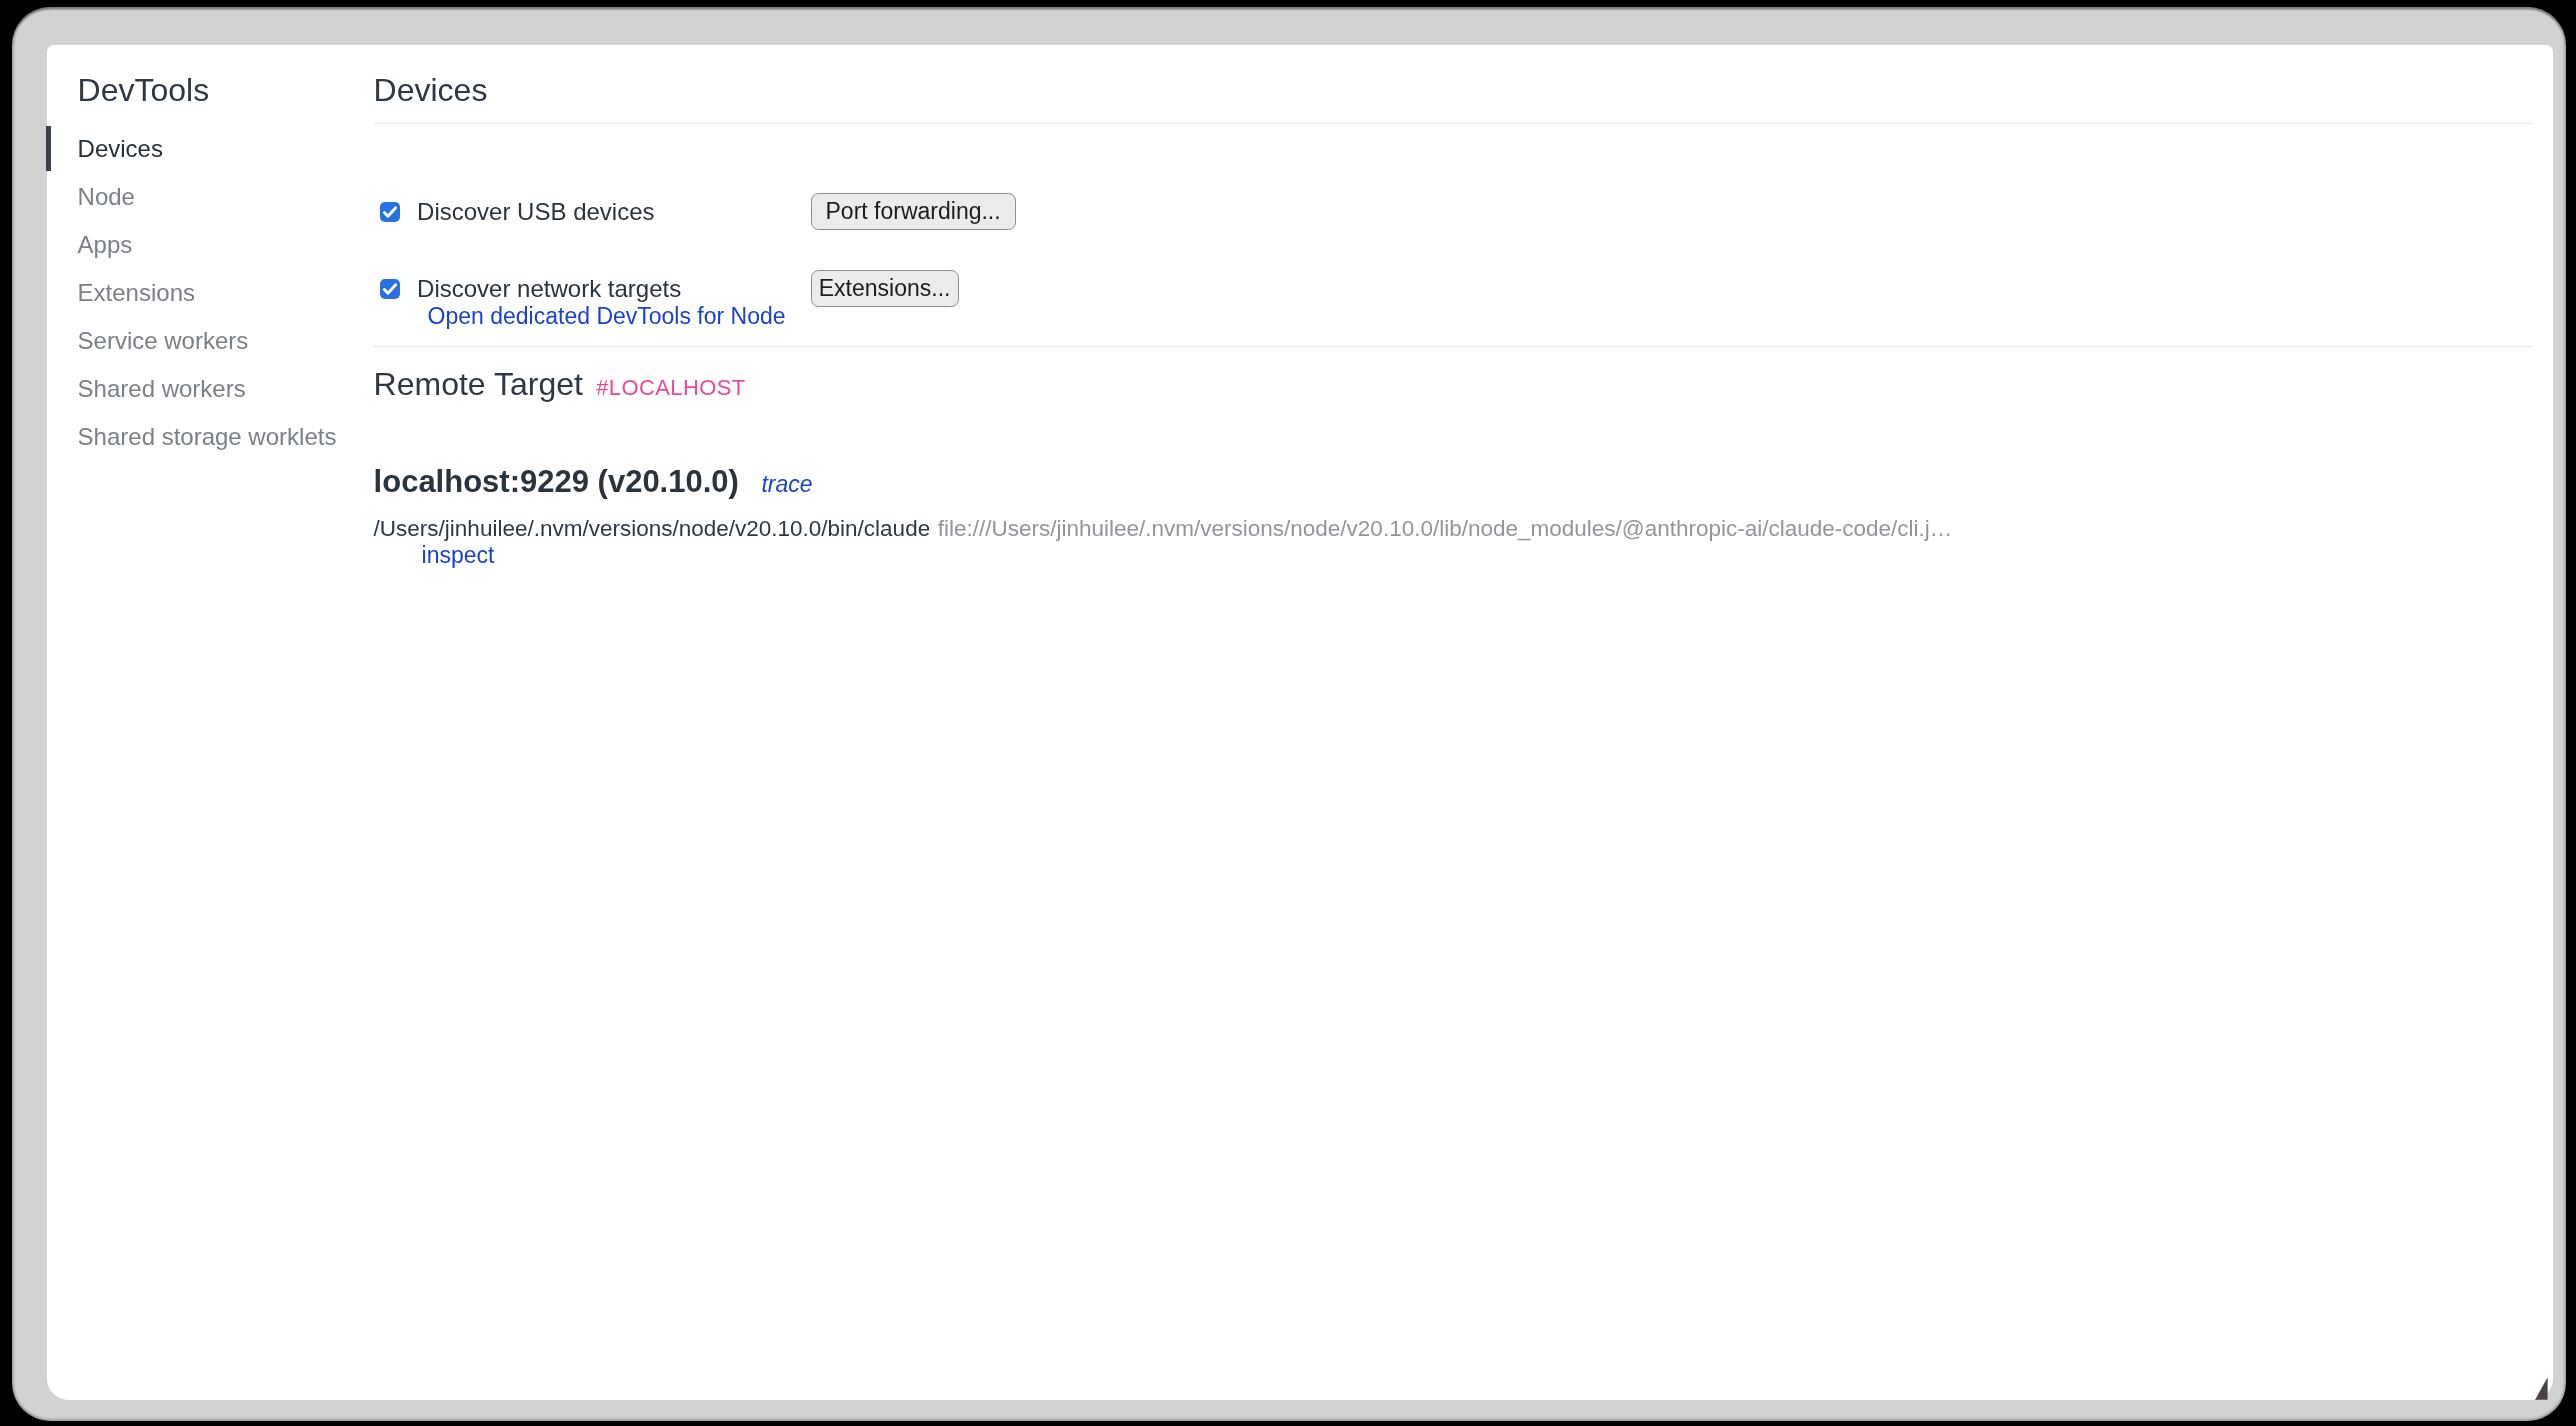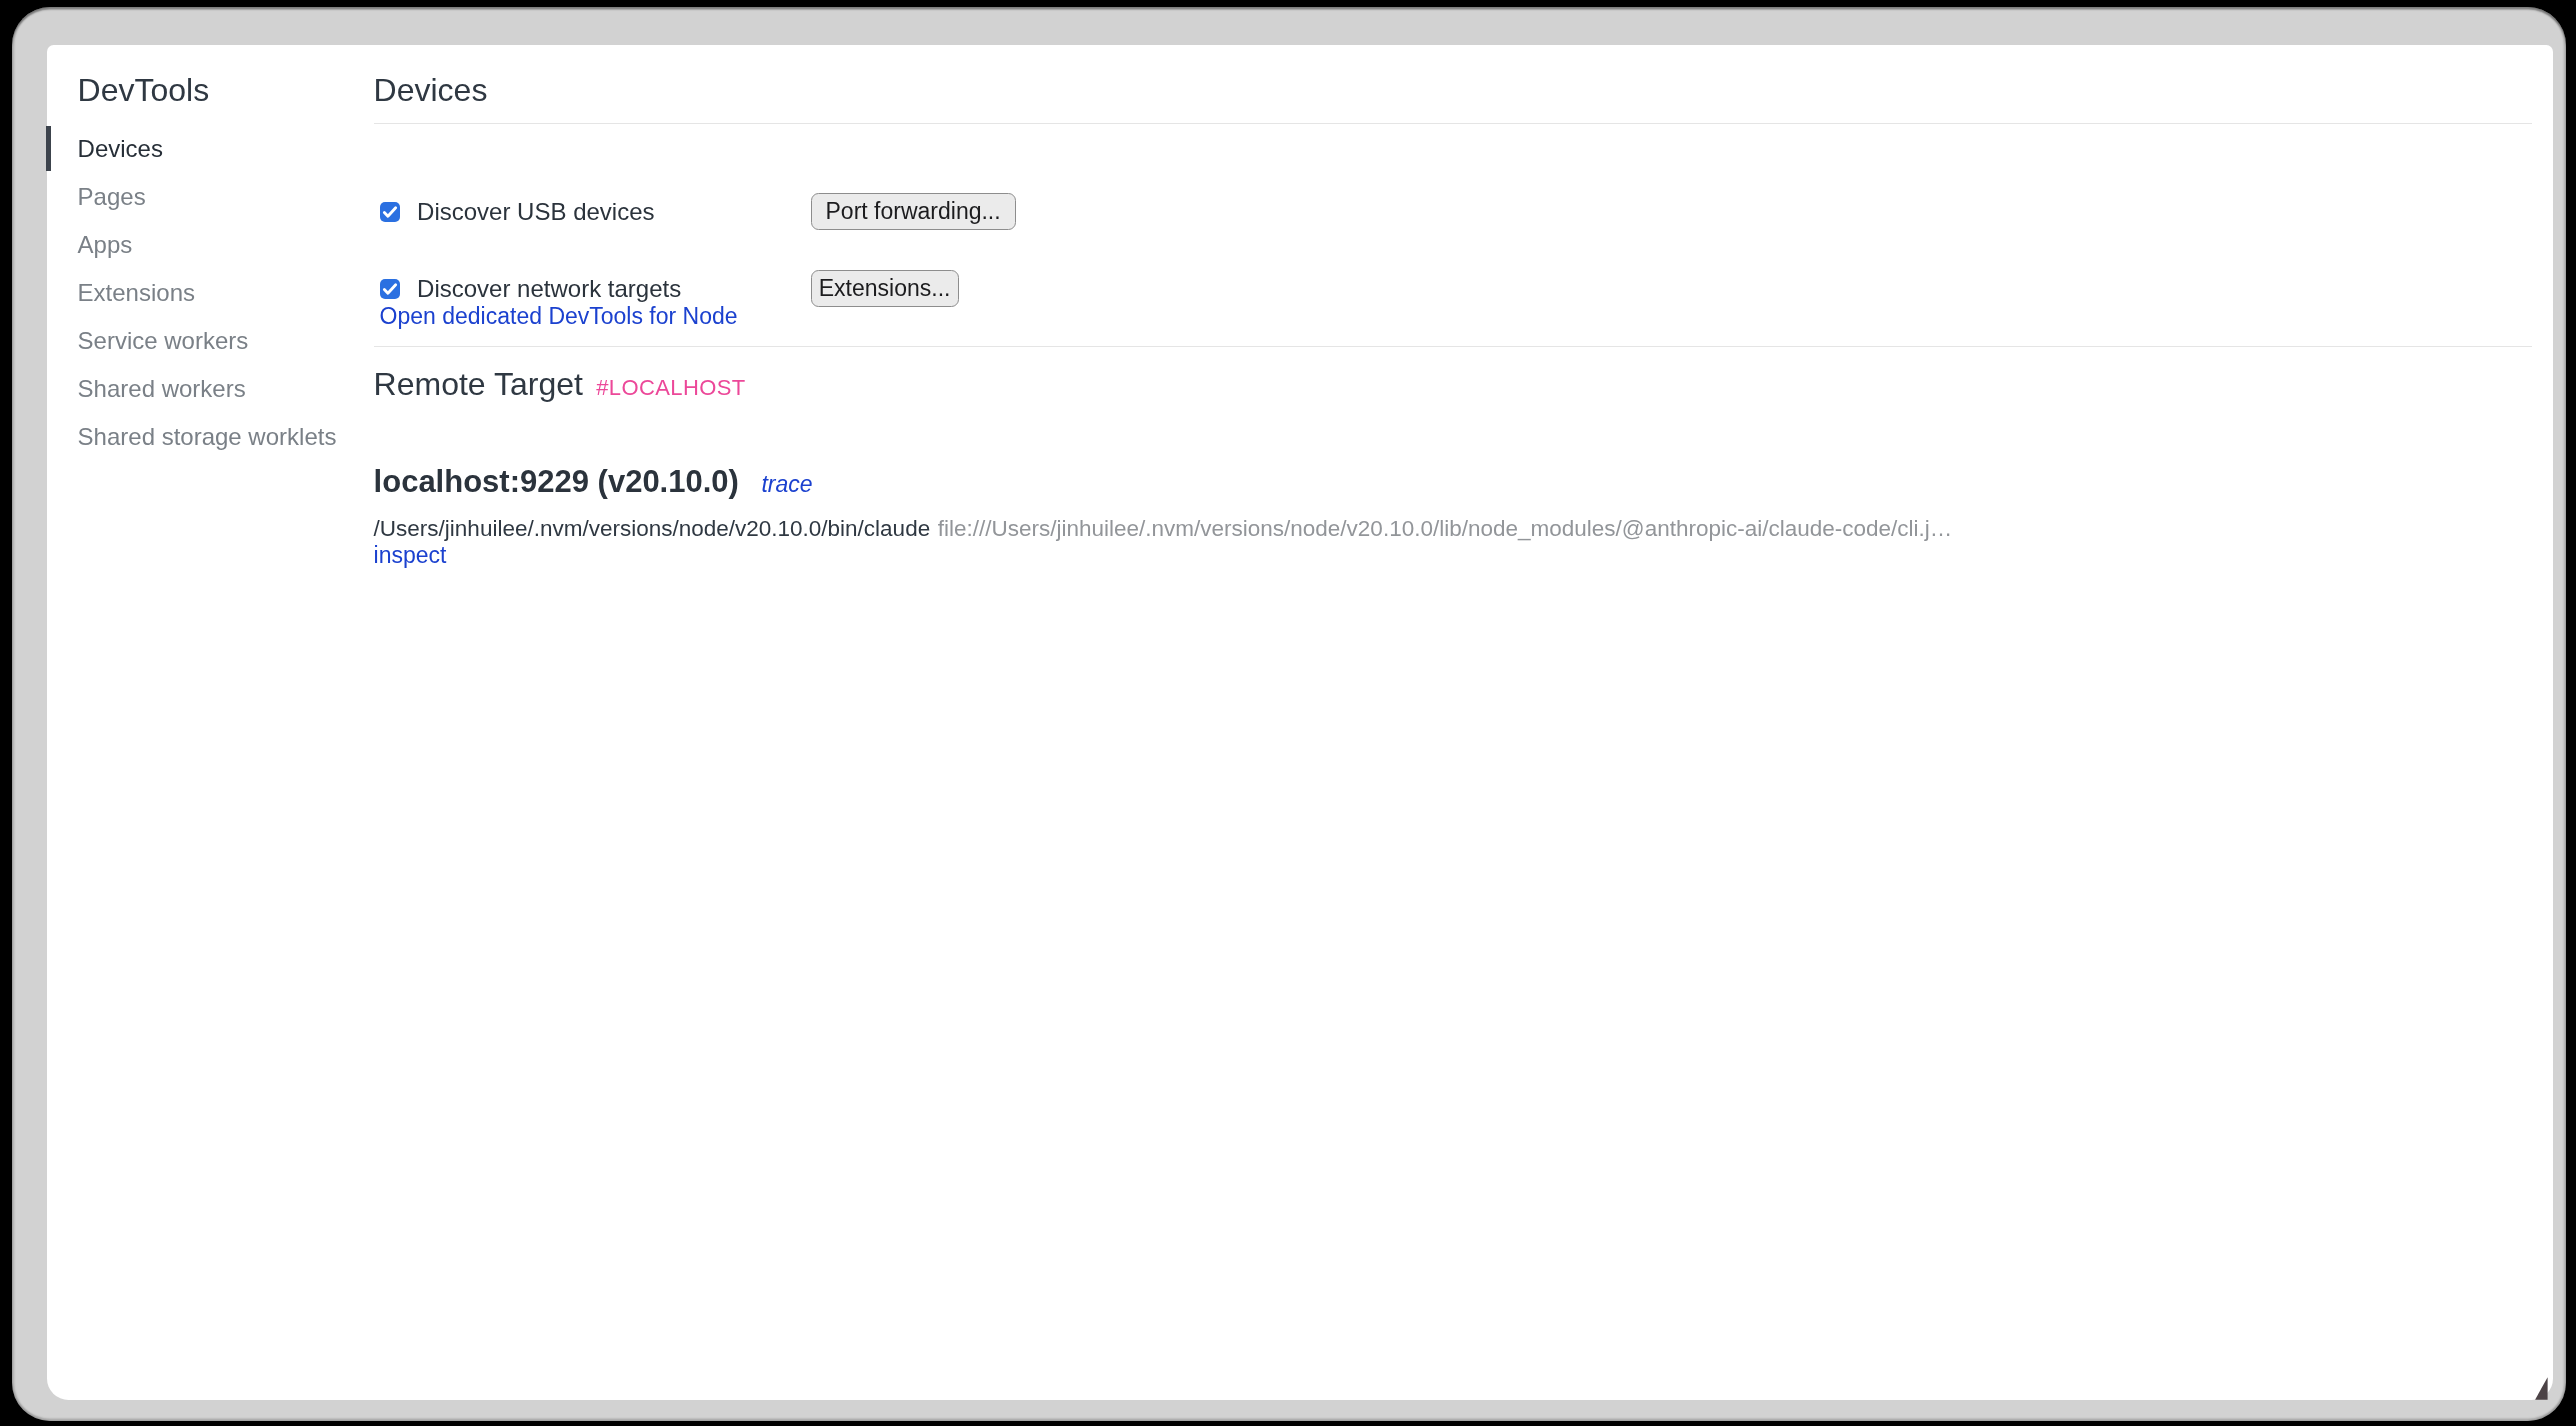--- a/index.html
+++ b/index.html
@@ -110,20 +110,21 @@
     font-family: inherit;
     padding: 0;
   }
   .btn-port { top: 148px; width: 205px; }
   .btn-configure { top: 225px; width: 148px; }
   .link {
     color: #1b41cf;
     cursor: pointer;
     text-decoration: none;
     white-space: nowrap;
+    margin-left: 48px;
   }
   .node-link {
     position: absolute;
     left: 333px; top: 256px;
     font-size: 23px;
     line-height: 30px;
   }
   
   .remote-heading-row {
     position: absolute;
@@ -172,21 +173,21 @@
 </head>
 <body>
 
 <div class="frame">
   <div class="content">
 
     <div class="sidebar-title">DevTools</div>
     <div class="select-bar"></div>
     <div class="nav">
       <div class="nav-item selected">Devices</div>
-      <div class="nav-item">Pages</div>
+      <div class="nav-item">Node</div>
       <div class="nav-item">Apps</div>
       <div class="nav-item">Extensions</div>
       <div class="nav-item">Service workers</div>
       <div class="nav-item">Shared workers</div>
       <div class="nav-item">Shared storage worklets</div>
     </div>
 
     <div class="content-heading" style="top:27px;">Devices</div>
     <div class="sep" style="top:78px;"></div>
 

